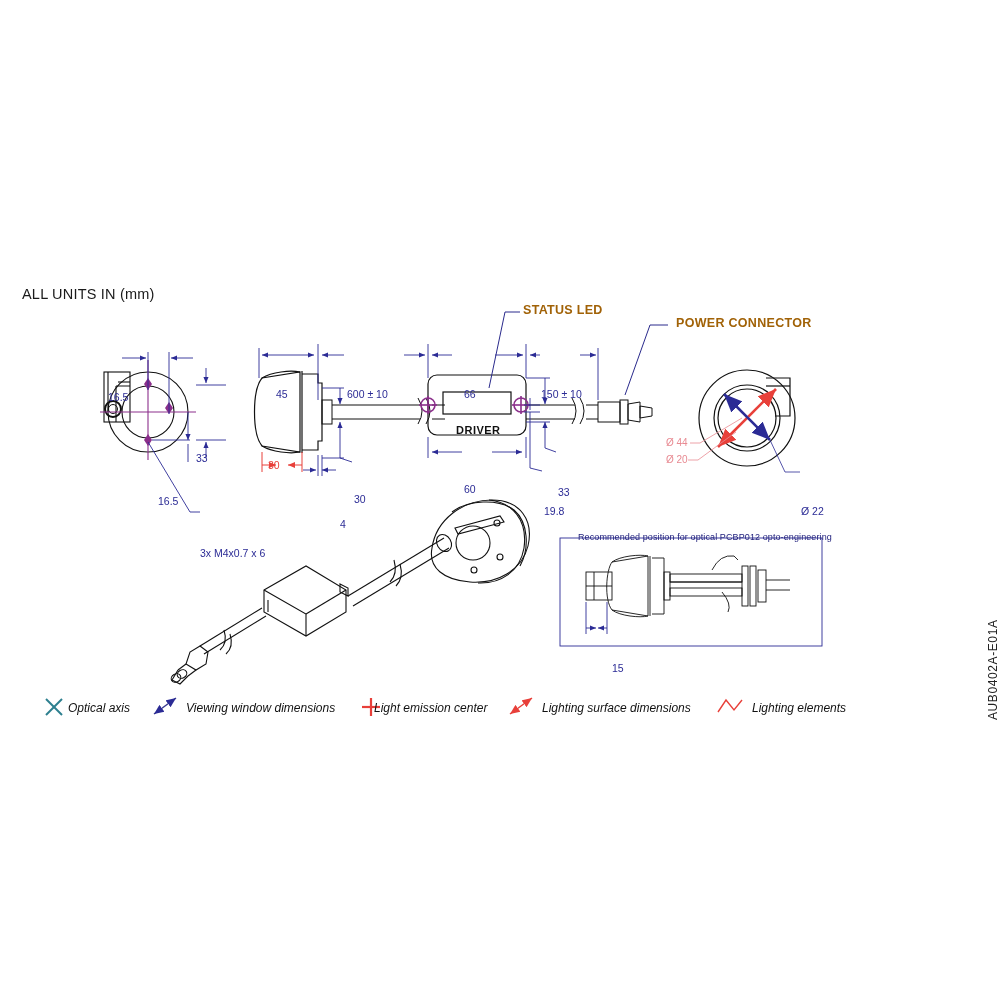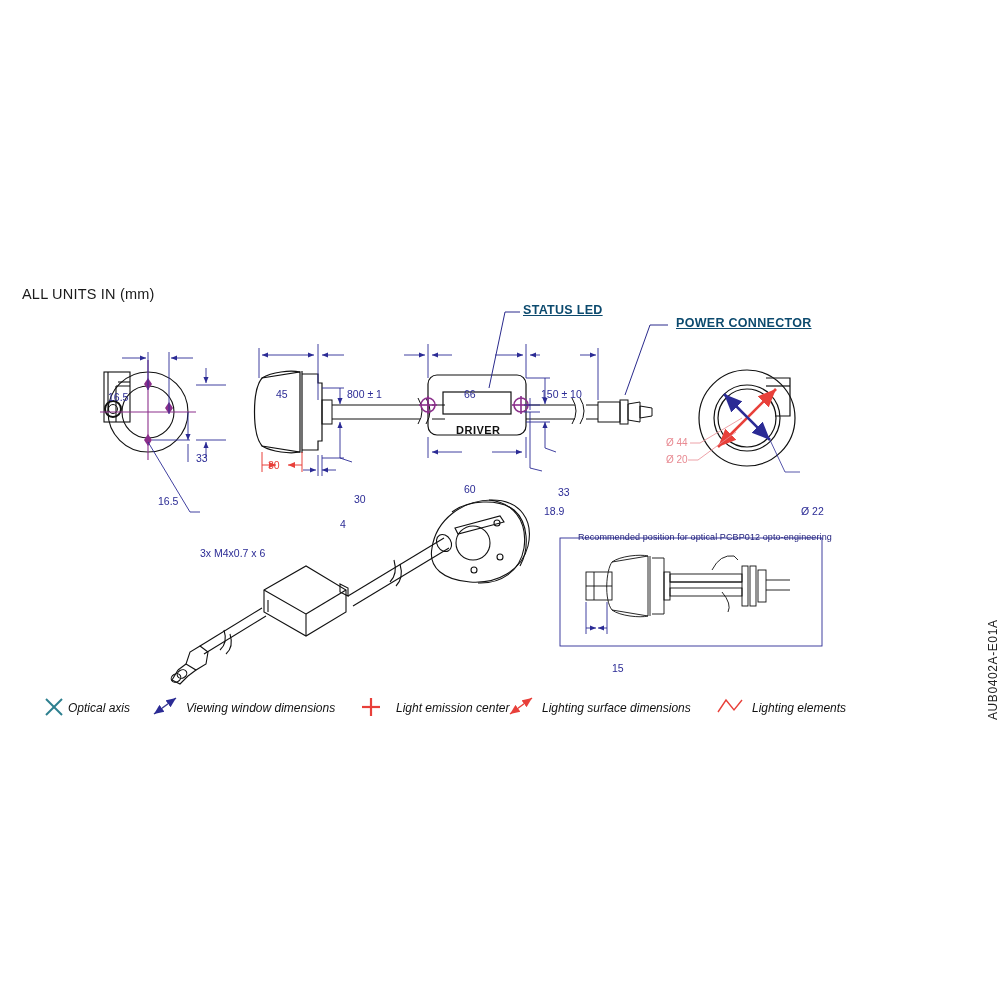--- a/index.html
+++ b/index.html
@@ -19,25 +19,24 @@
   #units-note {
     left: 22px;
     top: 286px;
     font-size: 14.5px;
     color: #1a1a1a;
     letter-spacing: 0.2px;
     white-space: nowrap;
   }
   .callout-label {
     font-size: 12.5px;
-    color: #0c4a6e;
+    color: #a16207;
     font-weight: bold;
     letter-spacing: 0.3px;
     white-space: nowrap;
-    text-decoration: underline;
   }
   .dim {
     font-size: 10.5px;
     color: #2b2b95;
     white-space: nowrap;
     font-family: "Liberation Sans", sans-serif;
     margin-top: 40px;
   }
   .dim-red {
     font-size: 10.5px;
@@ -372,39 +371,39 @@
 
   <div class="abs callout-label" style="left:523px; top:303px;">STATUS LED</div>
   <div class="abs callout-label" style="left:676px; top:316px;">POWER CONNECTOR</div>
 
   <div class="abs dim" style="left:108px; top:351px;">16.5</div>
   <div class="abs dim" style="left:158px; top:455px;">16.5</div>
   <div class="abs dim" style="left:196px; top:412px;">33</div>
   <div class="abs dim" style="left:200px; top:507px;">3x M4x0.7 x  6</div>
 
   <div class="abs dim" style="left:276px; top:348px;">45</div>
-  <div class="abs dim" style="left:347px; top:348px;">800 ± 1</div>
+  <div class="abs dim" style="left:347px; top:348px;">600 ± 10</div>
   <div class="abs dim" style="left:464px; top:348px;">66</div>
   <div class="abs dim" style="left:541px; top:348px;">150 ± 10</div>
   <div class="abs dim" style="left:354px; top:453px;">30</div>
   <div class="abs dim" style="left:340px; top:478px;">4</div>
   <div class="abs dim" style="left:464px; top:443px;">60</div>
   <div class="abs dim" style="left:558px; top:446px;">33</div>
-  <div class="abs dim" style="left:544px; top:465px;">18.9</div>
+  <div class="abs dim" style="left:544px; top:465px;">19.8</div>
   <div class="abs dim-red" style="left:268px; top:459px;">30</div>
   <div class="abs driver-text" style="left:456px; top:396px;">DRIVER</div>
 
   <div class="abs dim-pink" style="left:666px; top:437px;">Ø 44</div>
   <div class="abs dim-pink" style="left:666px; top:454px;">Ø 20</div>
   <div class="abs dim" style="left:801px; top:465px;">Ø 22</div>
 
   <div class="abs" id="inset-title" style="left:564px; top:532px;">Recommended position for optical PCBP012 opto-engineering</div>
   <div class="abs dim" style="left:612px; top:622px;">15</div>
 
   <div class="legend-item" style="left:68px;">Optical axis</div>
   <div class="legend-item" style="left:186px;">Viewing window dimensions</div>
-  <div class="legend-item" style="left:396px;">Light emission center</div>
+  <div class="legend-item" style="left:374px;">Light emission center</div>
   <div class="legend-item" style="left:542px;">Lighting surface dimensions</div>
   <div class="legend-item" style="left:752px;">Lighting elements</div>
 
   <div class="abs" id="doc-code">AUB0402A-E01A</div>
 
 </div>
 
 </body></html>

